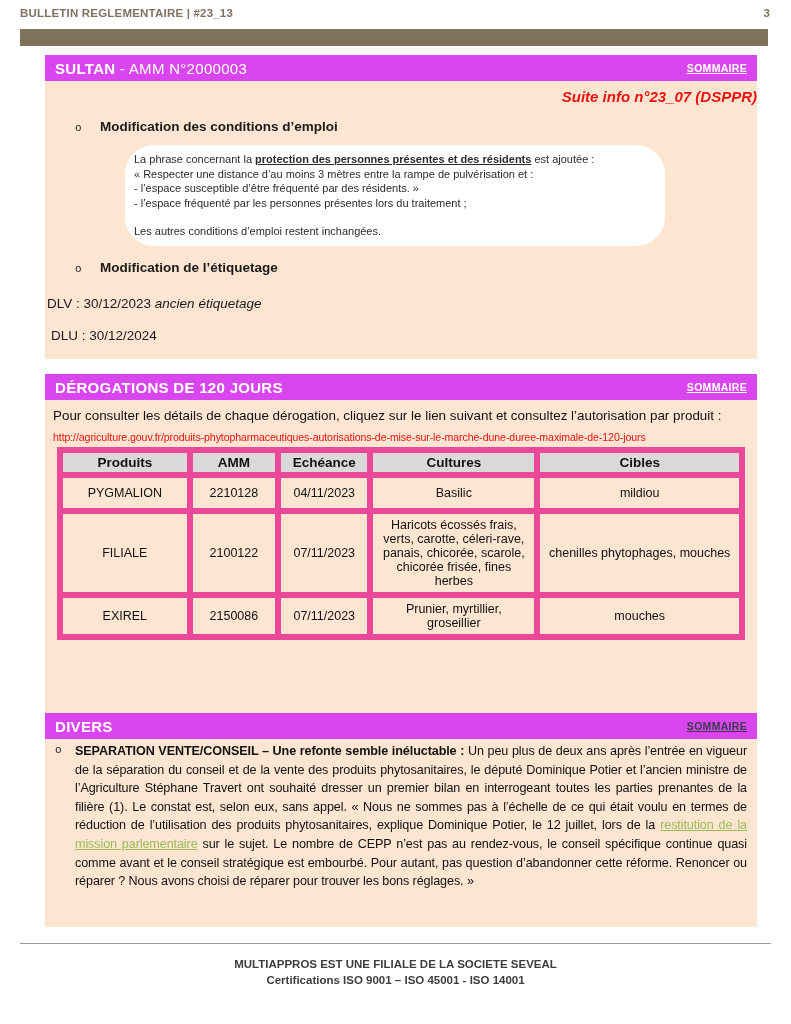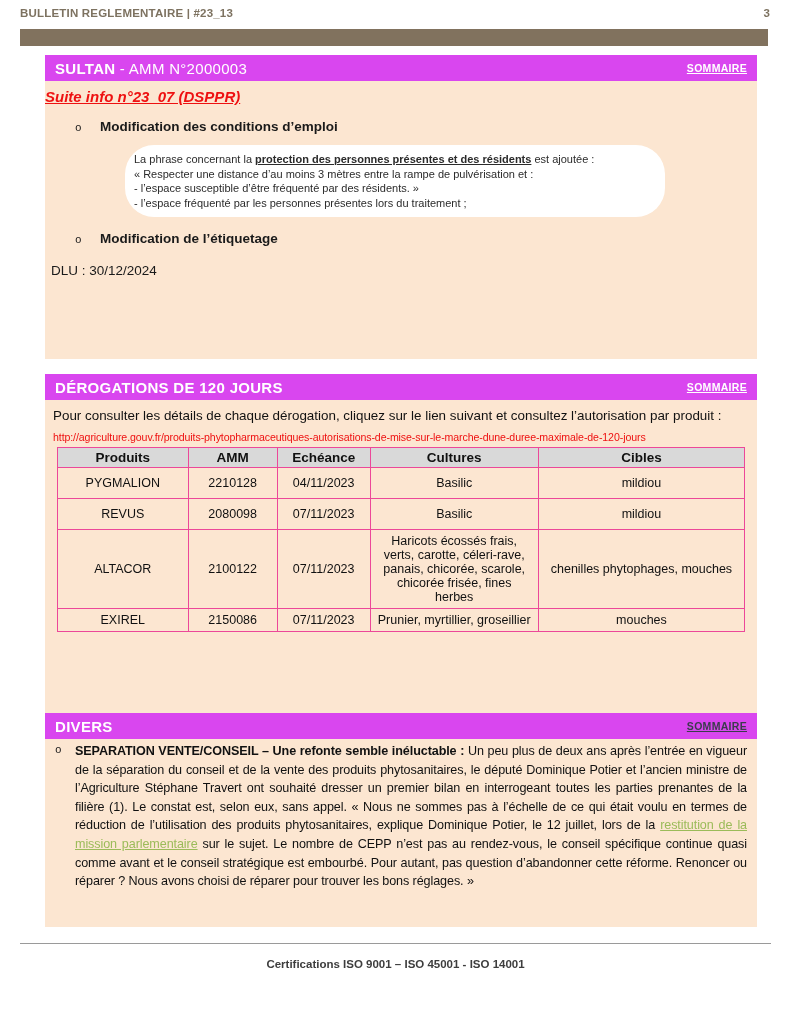--- a/index.html
+++ b/index.html
@@ -44,22 +44,22 @@
   }
   .sommaire.dark { color: #3b3b4d; }
 
   .sec-body { background: #fce6d1; box-sizing: border-box; }
   #sultan-body { height: 278px; padding: 2px 0; }
   #derog-body  { height: 320px; padding: 2px 8px; }
   #divers-body { height: 188px; padding: 3px 10px 0 10px; overflow: hidden; }
 
   
   .suite-info {
-    text-align: left; color: #ee1111; font-weight: bold; font-style: italic;
-    font-size: 15px; margin-top: 5px; text-decoration: underline;
+    text-align: right; color: #ee1111; font-weight: bold; font-style: italic;
+    font-size: 15px; margin-top: 5px;
   }
   .bullet-line { display: flex; margin: 14px 0 0 30px; align-items: baseline; }
   .bullet-line .bullet { width: 25px; flex: none; font-size: 11px; font-family: "Liberation Mono", monospace; }
   .bullet-line .bullet-text { font-weight: bold; font-size: 13.5px; }
 
   .white-box {
     background: #ffffff; margin: 11px 0 0 80px; width: 540px;
     box-sizing: border-box; padding: 7px 9px;
     font-size: 11px; line-height: 1.32; color: #2b2b2b; border-radius: 29px;
   }
@@ -79,21 +79,21 @@
   .red-link {
     display: block; color: #ee1111; font-weight: normal; font-size: 10.6px;
     margin: 5px 0 3px 0; white-space: nowrap; cursor: pointer;
     text-decoration: none; letter-spacing: -0.1px;
   }
   .derog-table {
     border-collapse: collapse; width: 688px; margin: 4px 0 0 4px;
     font-size: 12.5px; color: #111; table-layout: fixed;
   }
   .derog-table th, .derog-table td {
-    border: 1px solid #ec4899; text-align: center; vertical-align: middle;
+    border: 6px solid #ec4899; text-align: center; vertical-align: middle;
     padding: 4px 6px; overflow: hidden;
   }
   .derog-table th { background: #d9d9d9; font-size: 13.5px; font-weight: bold; padding: 2px 4px; }
   .derog-table tr.short td { height: 22px; }
 
   
   .divers-row { display: flex; align-items: flex-start; }
   .divers-row .bullet { width: 20px; flex: none; font-size: 11px; padding-top: 2px; font-family: "Liberation Mono", monospace; }
   .divers-text {
     text-align: justify; font-size: 12.6px; line-height: 18.6px;
@@ -132,27 +132,29 @@
       <div class="bullet-line">
         <span class="bullet">o</span>
         <span class="bullet-text">Modification des conditions d’emploi</span>
       </div>
 
       <div class="white-box">
         <p><span>La phrase concernant la </span><span class="bu">protection des personnes présentes et des résidents</span><span> est ajoutée :</span></p>
         <p>« Respecter une distance d’au moins 3 mètres entre la rampe de pulvérisation et :</p>
         <p>- l’espace susceptible d’être fréquenté par des résidents. »</p>
         <p>- l’espace fréquenté par les personnes présentes lors du traitement ;</p>
+        <p class="gap">Les autres conditions d’emploi restent inchangées.</p>
       </div>
 
       <div class="bullet-line">
         <span class="bullet">o</span>
         <span class="bullet-text">Modification de l’étiquetage</span>
       </div>
 
+      <div class="dlv-line"><span>DLV : 30/12/2023 </span><span class="it">ancien étiquetage</span></div>
       <div class="dlu-line">DLU : 30/12/2024</div>
     </div>
   </section>
 
   <section class="sec" id="sec-derogations">
     <div class="sec-header">
       <span class="sec-title all-bold">DÉROGATIONS DE 120 JOURS</span>
       <a class="sommaire">SOMMAIRE</a>
     </div>
     <div class="sec-body" id="derog-body">
@@ -177,29 +179,22 @@
           </tr>
         </thead>
         <tbody>
           <tr class="short">
             <td>PYGMALION</td>
             <td>2210128</td>
             <td>04/11/2023</td>
             <td>Basilic</td>
             <td>mildiou</td>
           </tr>
-          <tr class="short">
-            <td>REVUS</td>
-            <td>2080098</td>
-            <td>07/11/2023</td>
-            <td>Basilic</td>
-            <td>mildiou</td>
-          </tr>
           <tr>
-            <td>ALTACOR</td>
+            <td>FILIALE</td>
             <td>2100122</td>
             <td>07/11/2023</td>
             <td>Haricots écossés frais, verts, carotte, céleri-rave, panais, chicorée, scarole, chicorée frisée, fines herbes</td>
             <td>chenilles phytophages, mouches</td>
           </tr>
           <tr>
             <td>EXIREL</td>
             <td>2150086</td>
             <td>07/11/2023</td>
             <td>Prunier, myrtillier, groseillier</td>
@@ -218,16 +213,17 @@
     <div class="sec-body" id="divers-body">
       <div class="divers-row">
         <span class="bullet">o</span>
         <p class="divers-text" style="margin:0"><b>SEPARATION VENTE/CONSEIL – Une refonte semble inéluctable : </b><span>Un peu plus de deux ans après l’entrée en vigueur de la séparation du conseil et de la vente des produits phytosanitaires, le député Dominique Potier et l’ancien ministre de l’Agriculture Stéphane Travert ont souhaité dresser un premier bilan en interrogeant toutes les parties prenantes de la filière (1). Le constat est, selon eux, sans appel. « Nous ne sommes pas à l’échelle de ce qui était voulu en termes de réduction de l’utilisation des produits phytosanitaires, explique Dominique Potier, le 12 juillet, lors de la </span><a class="green-link">restitution de la mission parlementaire</a><span> sur le sujet. Le nombre de CEPP n’est pas au rendez-vous, le conseil spécifique continue quasi comme avant et le conseil stratégique est embourbé. Pour autant, pas question d’abandonner cette réforme. Renoncer ou réparer ? Nous avons choisi de réparer pour trouver les bons réglages. »</span></p>
       </div>
     </div>
   </section>
 
   <div class="footer-divider"></div>
   <div class="page-footer">
+    <div>MULTIAPPROS EST UNE FILIALE DE LA SOCIETE SEVEAL</div>
     <div>Certifications ISO 9001 – ISO 45001 - ISO 14001</div>
   </div>
 
 </div>
 
 </body></html>

